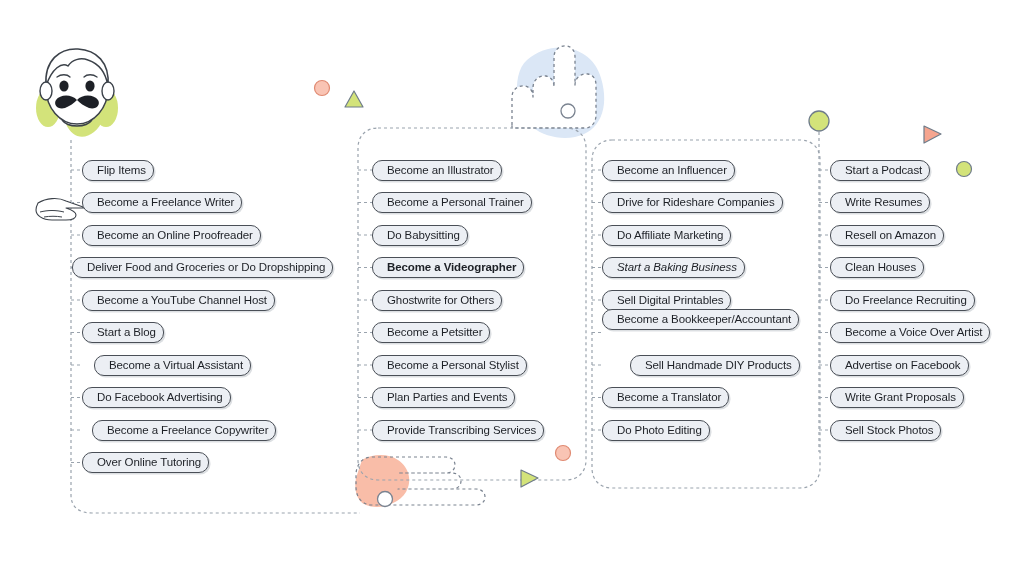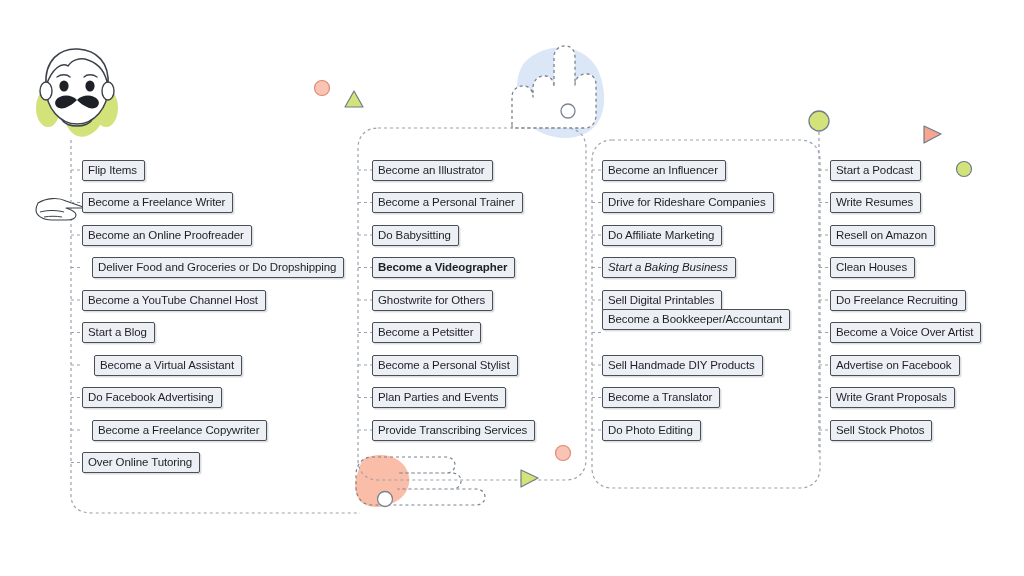--- a/index.html
+++ b/index.html
@@ -40,22 +40,22 @@
     position: absolute;
     display: flex;
     align-items: center;
     height: 20px;
     white-space: nowrap;
   }
   .pill {
     display: inline-block;
     background: #eceff4;
     border: 1px solid #4a4f57;
-    border-radius: 2px;
-    padding: 2px 7px 3px 5px;
+    border-radius: 10px;
+    padding: 2px 7px 3px 14px;
     font-size: 11.5px;
     line-height: 14px;
     color: #1d2026;
     letter-spacing: -0.1px;
     box-shadow: 1.5px 1.5px 0 rgba(140,148,160,0.30);
     flex: 0 0 auto;
   }
 
   
   #avatar {
@@ -218,21 +218,21 @@
   <div class="column" id="col-1">
       <div class="pill-row" style="left: 82px; top: 160px;">
         <div class="pill">Flip Items</div>
       </div>
       <div class="pill-row" style="left: 82px; top: 192.5px;">
         <div class="pill">Become a Freelance Writer</div>
       </div>
       <div class="pill-row" style="left: 82px; top: 225px;">
         <div class="pill">Become an Online Proofreader</div>
       </div>
-      <div class="pill-row" style="left: 92px; top: 257.5px; align-items: center;">
+      <div class="pill-row" style="left: 72px; top: 257.5px; align-items: center;">
         <div class="pill">Deliver Food and Groceries or Do Dropshipping</div>
       </div>
       <div class="pill-row" style="left: 82px; top: 290px;">
         <div class="pill">Become a YouTube Channel Host</div>
       </div>
       <div class="pill-row" style="left: 82px; top: 322.5px;">
         <div class="pill">Start a Blog</div>
       </div>
       <div class="pill-row" style="left: 82px; top: 355px; margin-left: 12px;">
         <div class="pill">Become a Virtual Assistant</div>
@@ -288,21 +288,21 @@
       </div>
       <div class="pill-row" style="left: 602px; top: 257.5px; font-style: italic;">
         <div class="pill">Start a Baking Business</div>
       </div>
       <div class="pill-row" style="left: 602px; top: 290px;">
         <div class="pill">Sell Digital Printables</div>
       </div>
       <div class="pill-row" style="left: 602px; top: 309px;">
         <div class="pill">Become a Bookkeeper/Accountant</div>
       </div>
-      <div class="pill-row" style="left: 602px; top: 355px;">
+      <div class="pill-row" style="left: 630px; top: 355px;">
         <div class="pill">Sell Handmade DIY Products</div>
       </div>
       <div class="pill-row" style="left: 602px; top: 387.5px;">
         <div class="pill">Become a Translator</div>
       </div>
       <div class="pill-row" style="left: 602px; top: 420px;">
         <div class="pill">Do Photo Editing</div>
       </div>
     </div>
   <div class="column" id="col-4">

